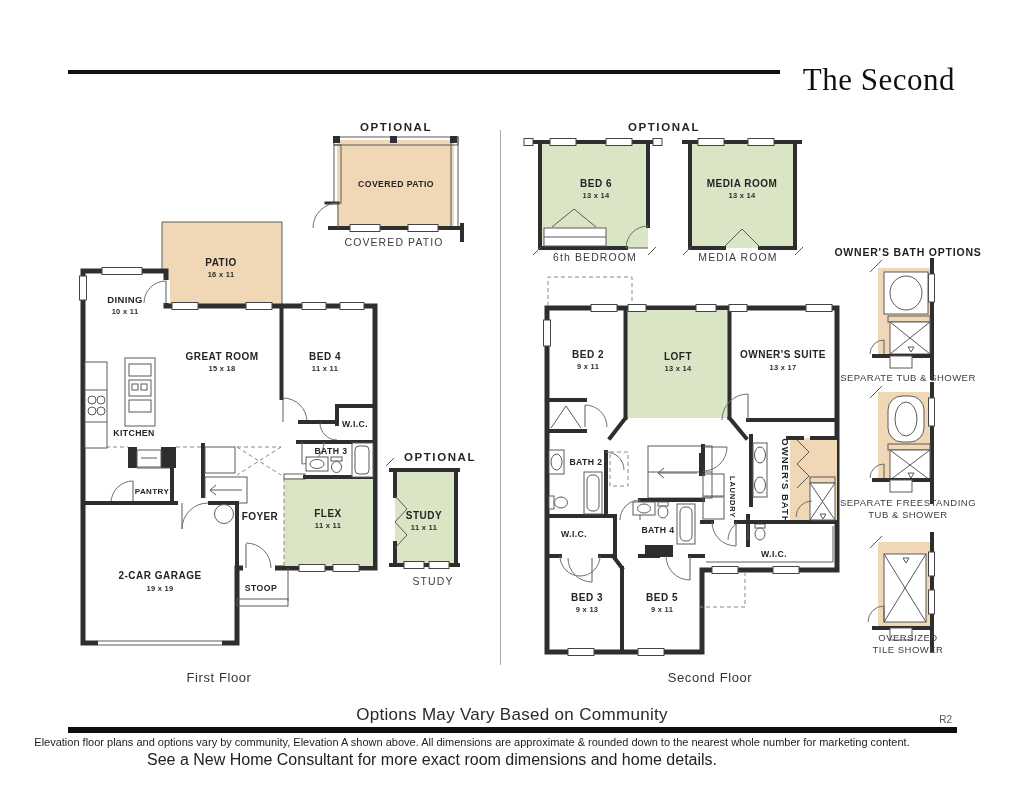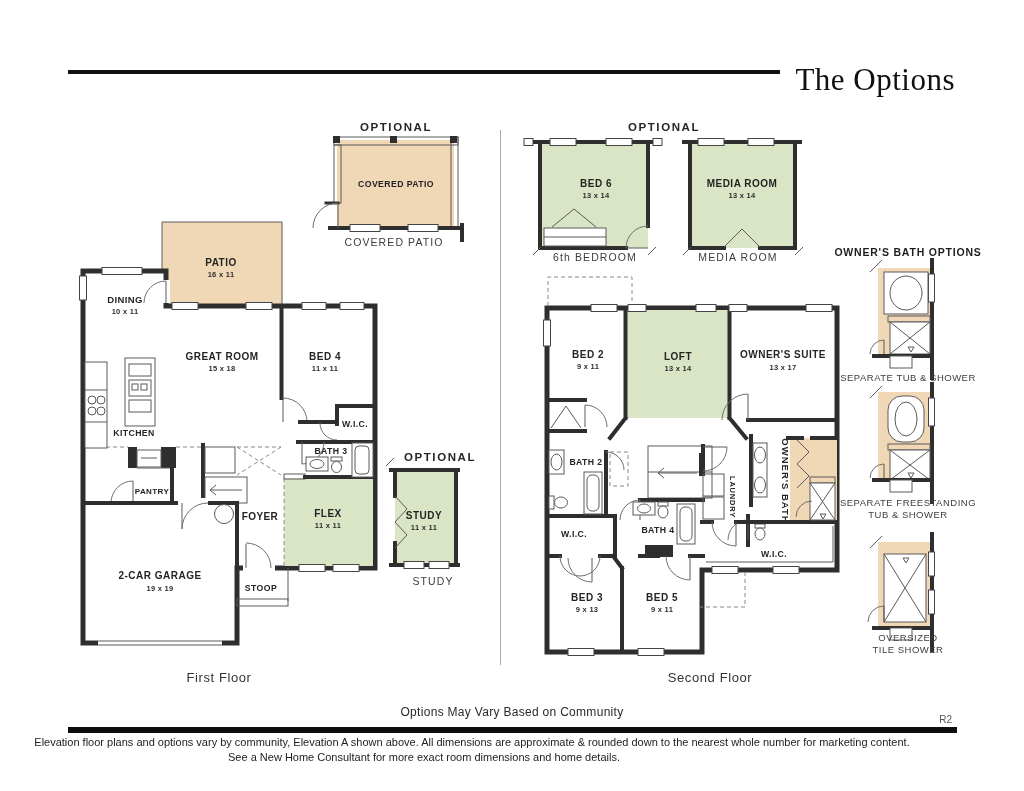--- a/index.html
+++ b/index.html
@@ -3,25 +3,25 @@
 <meta charset="utf-8">
 <style>
   html,body{margin:0;padding:0;background:#fff;}
   .page{position:relative;width:1024px;height:791px;background:#fff;overflow:hidden;
         font-family:"Liberation Sans",sans-serif;}
   .title{position:absolute;top:62px;right:69px;font-family:"Liberation Serif",serif;
          font-size:31px;color:#101010;letter-spacing:.5px;}
   .rule{position:absolute;left:68px;top:70px;width:712px;height:4px;background:#111;}
   .divider{position:absolute;left:500px;top:130px;width:1px;height:535px;background:#aaa;}
   .foot-note{position:absolute;left:0;top:705px;width:1024px;text-align:center;
-             font-size:12px;color:#2a2a2a;letter-spacing:.3px;}
+             font-size:17px;color:#2a2a2a;letter-spacing:.3px;}
   .rev{position:absolute;right:72px;top:714px;font-size:10px;color:#555;}
   .bar{position:absolute;left:68px;top:727px;width:889px;height:6px;background:#0e0e0e;}
   .disc1{position:absolute;left:0;top:736px;width:944px;text-align:center;font-size:11px;color:#222;}
-  .disc2{position:absolute;left:0;top:751px;width:848px;text-align:center;font-size:11px;color:#222;}
+  .disc2{position:absolute;left:8px;top:751px;width:848px;text-align:center;font-size:16px;color:#222;}
   .wallf{stroke:#2e2e2e;stroke-width:5;fill:#ffffff;stroke-linecap:square}
   .w4{stroke:#2e2e2e;stroke-width:4;fill:none;stroke-linecap:square}
   .w3{stroke:#2e2e2e;stroke-width:3;fill:none;stroke-linecap:square}
   .thin{stroke:#5a5a5a;stroke-width:1;fill:none}
   .fx{fill:#fff;stroke:#5a5a5a;stroke-width:1}
   .win{fill:#fff;stroke:#444;stroke-width:1}
   .dash{stroke:#8a8a8a;stroke-width:1;stroke-dasharray:4 3;fill:none}
   .arc{stroke:#6f6f6f;stroke-width:1;fill:none}
   .dk{fill:#2e2e2e;stroke:none}
   .lbl{font:700 10px "Liberation Sans",sans-serif;fill:#242424;letter-spacing:.5px;text-anchor:middle}
@@ -34,21 +34,21 @@
   .vlbl-s{font:700 7.5px "Liberation Sans",sans-serif;fill:#242424;letter-spacing:.8px;text-anchor:middle}
   .optttl{font:700 10.5px "Liberation Sans",sans-serif;fill:#1d1d1d;letter-spacing:.8px;text-anchor:middle}
   .optcap{font:9.5px "Liberation Sans",sans-serif;fill:#3d3d3d;letter-spacing:.5px;text-anchor:middle}
 </style>
 </head>
 <body>
 
 <div class="page">
 
   <div class="rule"></div>
-  <div class="title">The Options</div>
+  <div class="title">The Second</div>
   <div class="divider"></div>
 
   <svg width="1024" height="791" viewBox="0 0 1024 791" style="position:absolute;left:0;top:0">
     <defs>
       <pattern id="hatch" width="5" height="5" patternUnits="userSpaceOnUse" patternTransform="rotate(45)">
         <rect width="5" height="5" fill="#f3ecdd"></rect>
         <line x1="0" y1="0" x2="0" y2="5" stroke="#8a8a8a" stroke-width="1.3"></line>
       </pattern>
       <pattern id="vlines" width="5.5" height="8" patternUnits="userSpaceOnUse">
         <rect width="5.5" height="8" fill="#fff"></rect>

